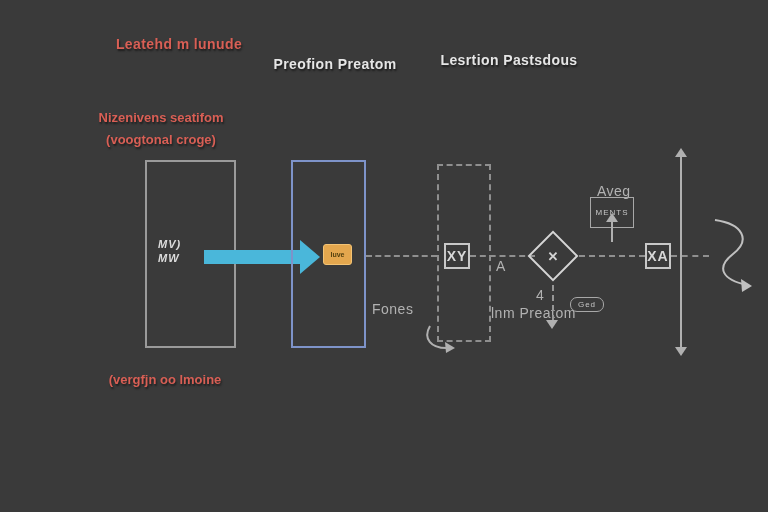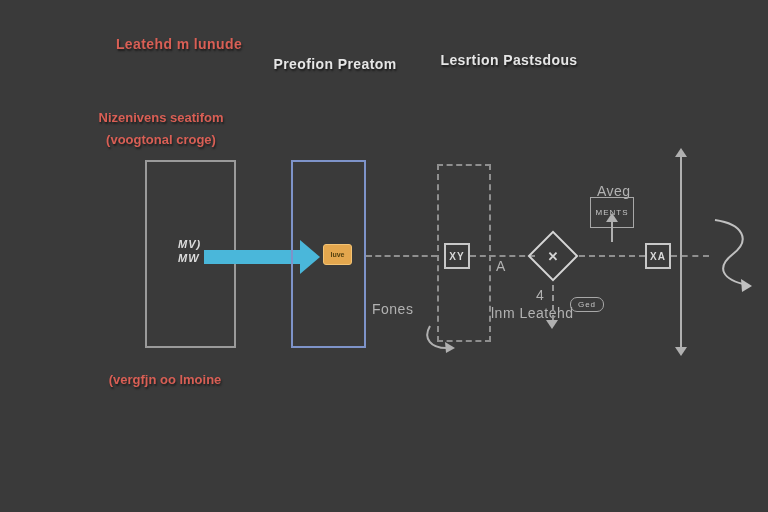--- a/index.html
+++ b/index.html
@@ -13,29 +13,29 @@
          text-shadow:1px 2px 2px rgba(0,0,0,.55); }
   .red   { color:#d95f55; }
   .light { color:#e6e6e6; }
   .lbl  { font-size:13px; font-weight:bold; text-align:center;
           text-shadow:1px 2px 2px rgba(0,0,0,.5); }
   .note { font-size:12px; font-weight:bold; line-height:23px;
           text-shadow:1px 2px 2px rgba(0,0,0,.5); }
   .rect1 { border:2px solid #9a9a9a; }
   .rect2 { border:2px solid #7e93c9; }
   .scribble { color:#dcdcdc; font-size:11px; font-style:italic; font-weight:bold;
-              line-height:14px; letter-spacing:1px;margin-left:20px; }
+              line-height:14px; letter-spacing:1px; }
   .chip { width:29px; height:21px; background:#e4a74e; border:1px solid #f3c374;
           border-radius:3px; color:#53400f; font-size:7px; font-weight:bold;
           display:flex; align-items:center; justify-content:center; }
   .dash-h { border-top:2px dashed #8f8f8f; height:0; }
   .dash-v { border-left:2px dashed #979797; width:0; }
   .dash-rect { border:2px dashed #8f8f8f; }
   .sbox { width:26px; height:26px; border:2px solid #c8c8c8; color:#d8d8d8;
-          font-size:10px; font-weight:bold; letter-spacing:1px;
+          font-size:14px; font-weight:bold; letter-spacing:1px;
           display:flex; align-items:center; justify-content:center; }
   .diamond { width:36px; height:36px; border:2px solid #d5d5d5; transform:rotate(45deg);
              display:flex; align-items:center; justify-content:center; }
   .diamond span { transform:rotate(-45deg); color:#d5d5d5; font-size:13px; font-weight:bold; }
   .tiny { font-size:14px; color:#b2b2b2; letter-spacing:.5px; }
   .badge { border:1px solid #a8a8a8; color:#c6c6c6; font-size:8px;
            display:flex; align-items:center; justify-content:center; letter-spacing:1px; }
   .tri { width:0; height:0; }
   .solid-v { width:2px; background:#b0b0b0; }
   .solid-v-short { width:2px; background:#b0b0b0; }
@@ -84,21 +84,21 @@
   <div class="sbox" style="left:645px;top:243px">
     <span>XA</span>
   </div>
 
   <div class="tiny" style="left:597px;top:183px">Aveg</div>
   <div class="badge" style="left:590px;top:197px;width:44px;height:31px">MENTS</div>
   <div class="solid-v-short" style="left:611px;top:222px;height:20px"></div>
   <div class="tri" style="left:606px;top:213px;border-left:6px solid transparent;border-right:6px solid transparent;border-bottom:9px solid #b0b0b0"></div>
 
   <div class="tiny" style="left:372px;top:301px">Fones</div>
-  <div class="tiny" style="left:491px;top:305px">lnm Leatehd</div>
+  <div class="tiny" style="left:491px;top:305px">lnm Preatom</div>
   <div class="tiny" style="left:536px;top:287px">4</div>
 
   <div class="badge" style="left:570px;top:297px;width:34px;height:15px;border-radius:7px">Ged</div>
 
   <div class="dash-v" style="left:552px;top:285px;height:36px"></div>
   <div class="tri" style="left:546px;top:320px;border-left:6px solid transparent;border-right:6px solid transparent;border-top:9px solid #b0b0b0"></div>
 
   <svg style="left:421px;top:323px" width="42" height="32" viewBox="0 0 42 32">
     <path d="M 9 3 C 2 15, 9 26, 28 25" fill="none" stroke="#b0b0b0" stroke-width="2"></path>
     <polygon points="34,25 24,19 25,30" fill="#b0b0b0"></polygon>

